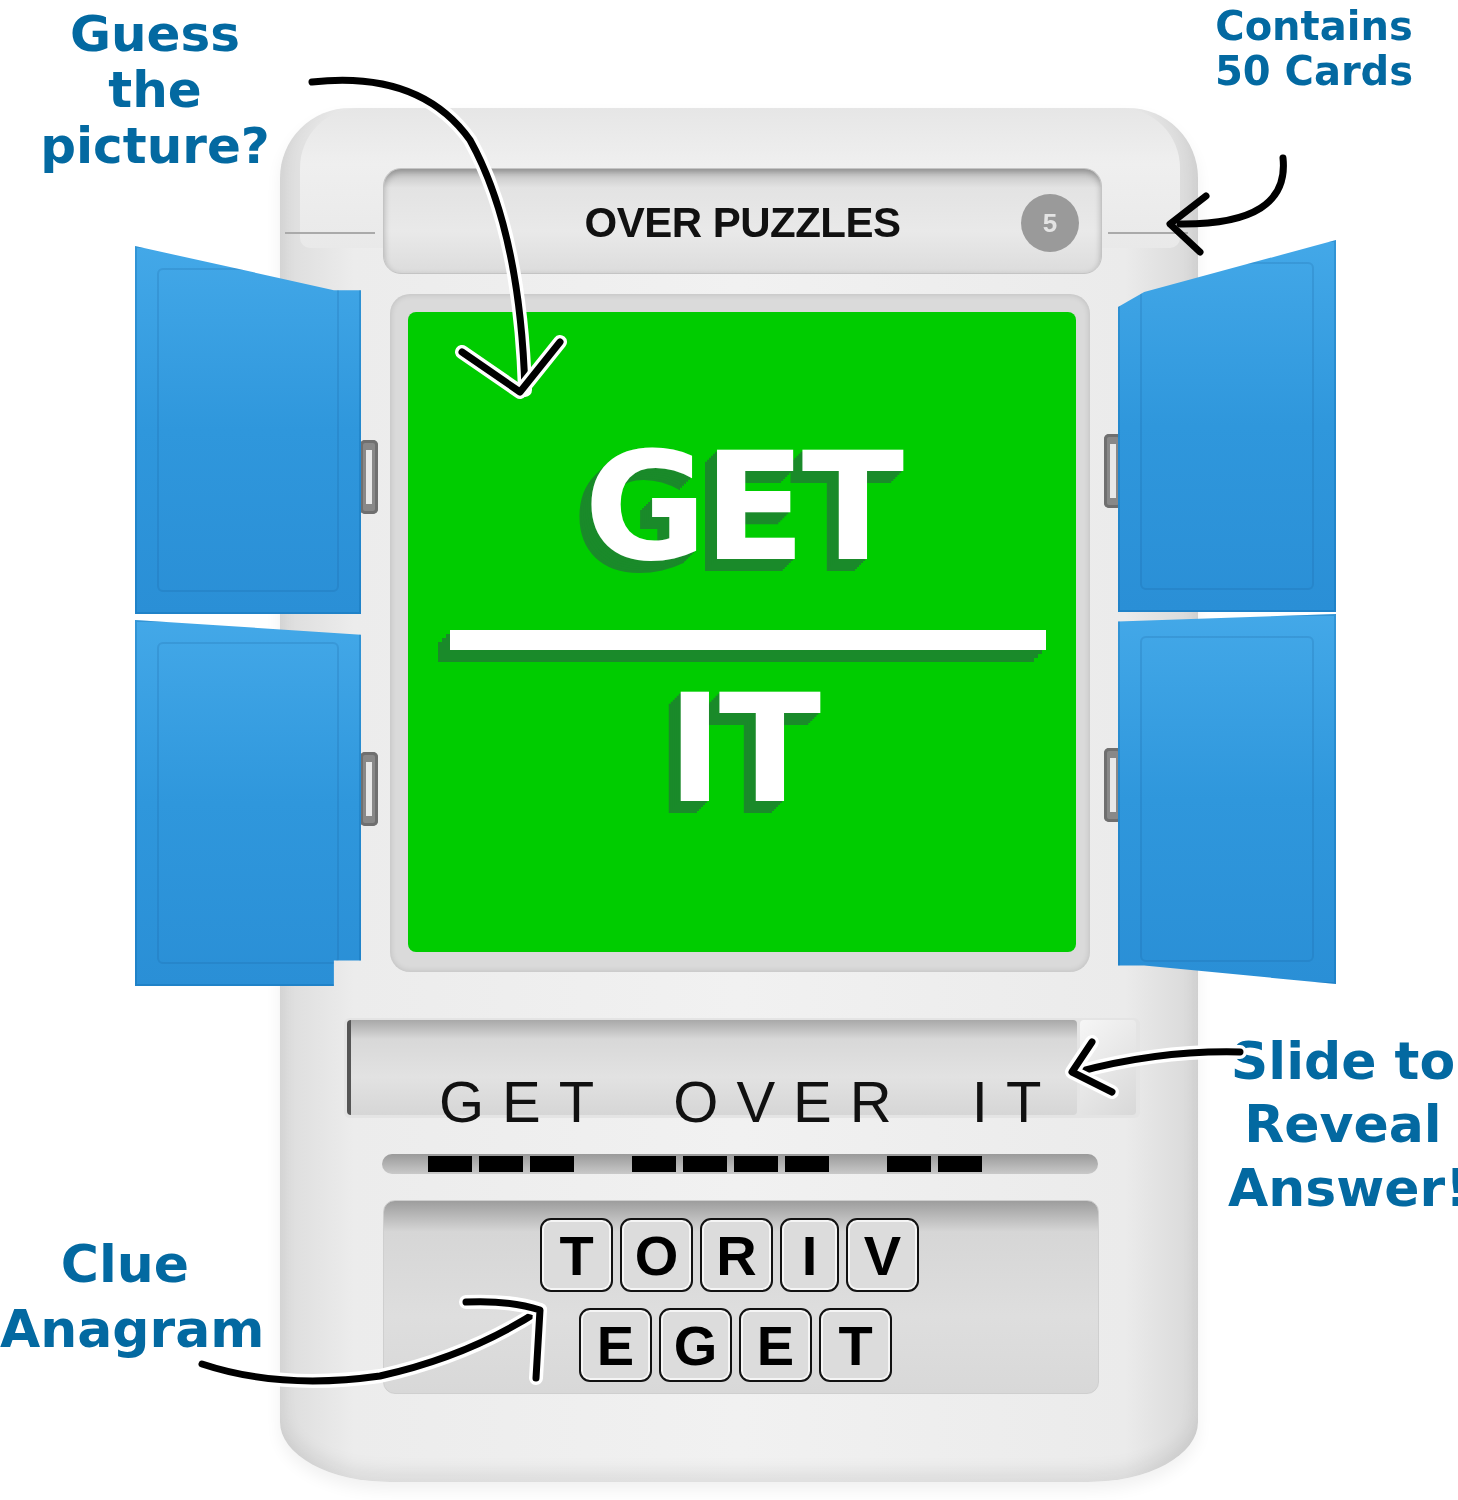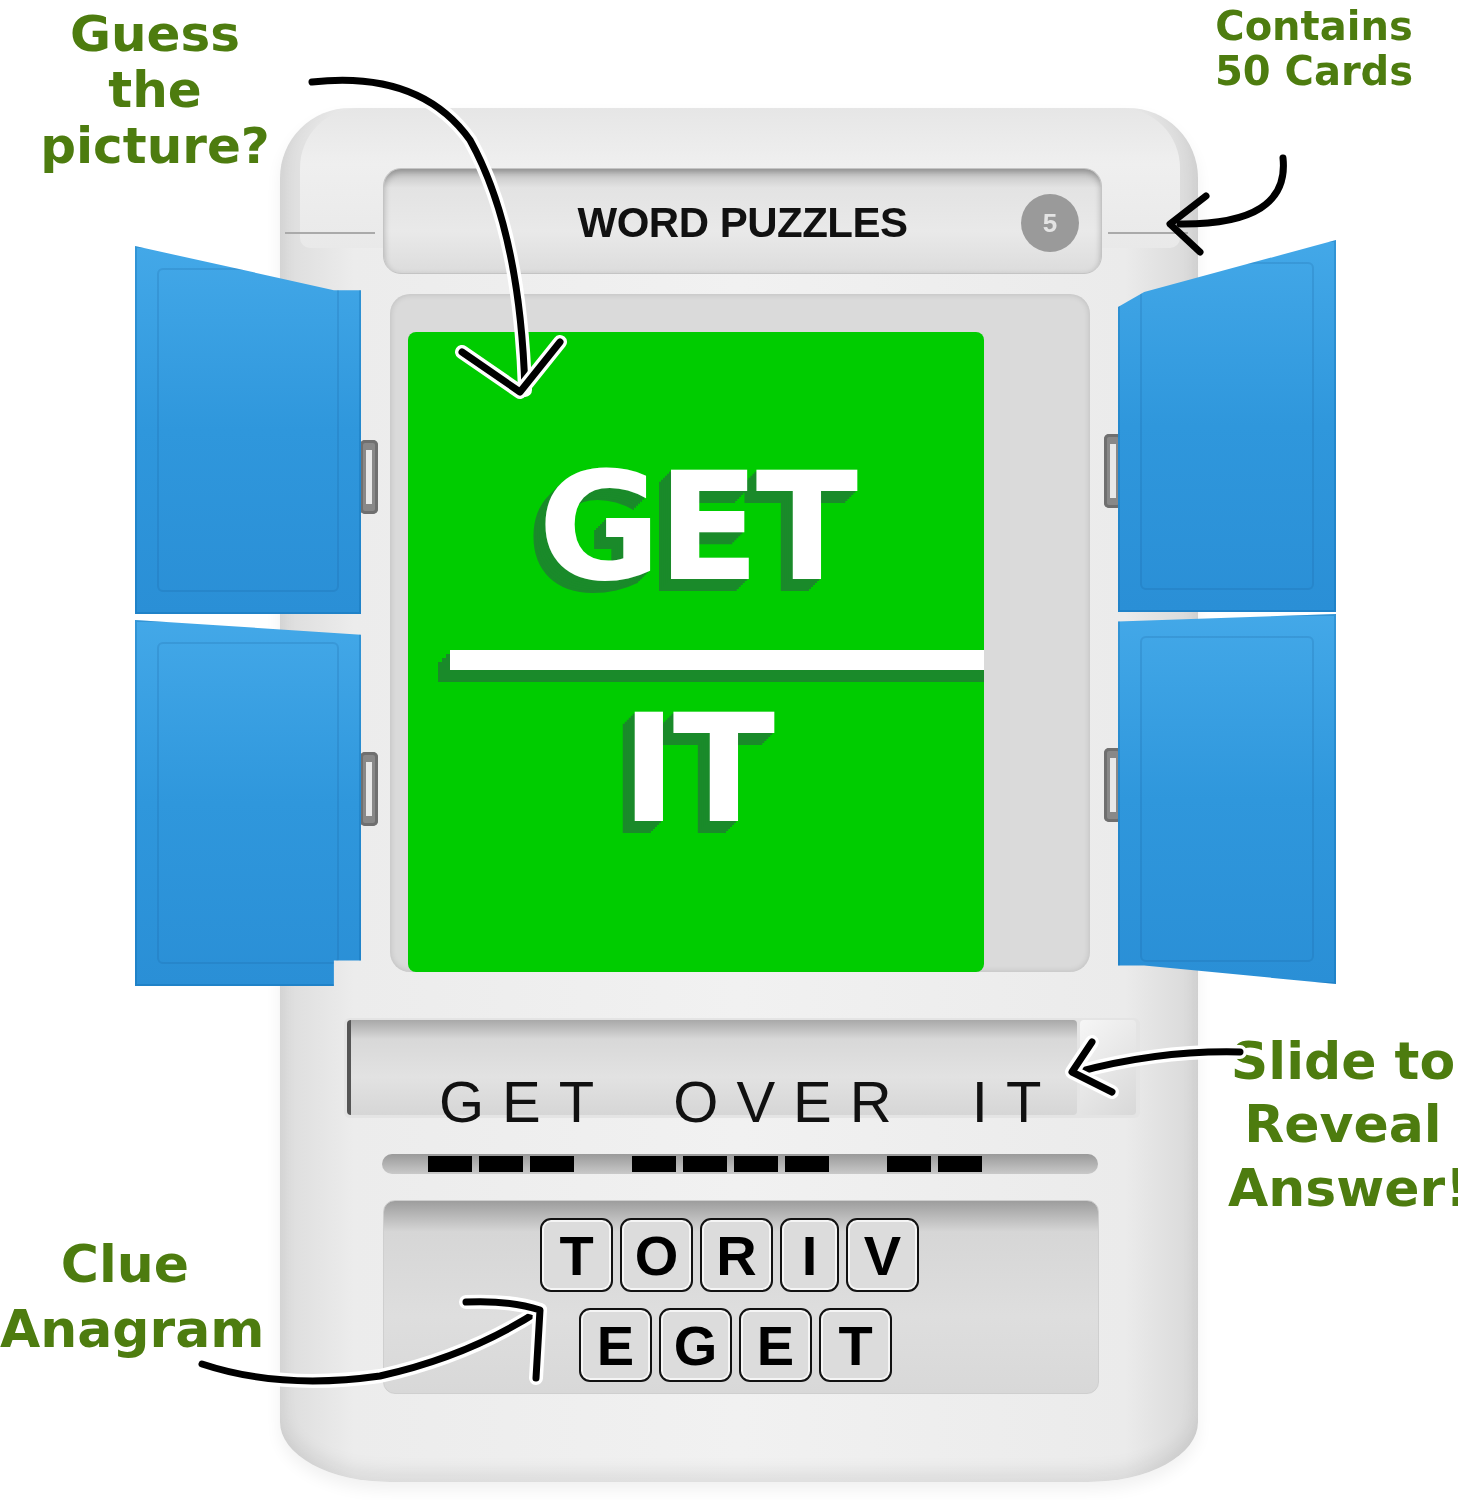--- a/index.html
+++ b/index.html
@@ -23,22 +23,22 @@
   .title-text { position:absolute; left:0; width:100%; top:30px; text-align:center;
                 font-weight:bold; font-size:42px; letter-spacing:-0.5px; color:#111;
                 font-family:"Liberation Sans", sans-serif; }
   .badge { position:absolute; right:22px; top:25px; width:58px; height:58px; border-radius:50%;
            background:#9a9a9a; color:#e4e4e4; font-weight:bold; font-size:26px;
            display:flex; align-items:center; justify-content:center; }
 
   
   .screen-frame { position:absolute; left:390px; top:294px; width:700px; height:678px;
                   background:#dadada; border-radius:20px; box-shadow: inset 0 0 6px rgba(0,0,0,0.15); }
-  .screen { position:absolute; left:408px; top:312px; width:576px; height:640px;
-            background:#00cc00; border-radius:8px; overflow:hidden;margin-top:20px; }
+  .screen { position:absolute; left:408px; top:312px; width:668px; height:640px;
+            background:#00cc00; border-radius:8px; overflow:hidden; }
   .big-word { position:absolute; left:0; width:100%; text-align:center; color:#ffffff;
               font-weight:bold; font-family:"DejaVu Sans", sans-serif;
               text-shadow: -2px 2px 0 #1a8a2a, -4px 4px 0 #1a8a2a, -6px 6px 0 #1a8a2a,
                            -8px 8px 0 #1a8a2a, -10px 10px 0 #1a8a2a, -12px 12px 0 #1a8a2a; }
   .word-top { top:120px; font-size:150px; letter-spacing:-4px; line-height:150px; }
   .word-bottom { top:362px; font-size:150px; letter-spacing:-4px; line-height:150px;text-align:center; }
   .divider { position:absolute; left:42px; top:318px; width:596px; height:20px; background:#ffffff;
              box-shadow: -4px 4px 0 #1a8a2a, -8px 8px 0 #1a8a2a, -12px 12px 0 #1a8a2a; }
 
   
@@ -83,38 +83,38 @@
                    border:1px solid #cfcfcf; }
   .tile-row { position:absolute; display:flex; gap:7px; }
   .tile-row.r1 { left:540px; top:1218px; }
   .tile-row.r2 { left:579px; top:1308px; }
   .tile { width:69px; height:70px; border:2px solid #111; border-radius:11px; background:#dcdcdc;
           box-shadow: inset 0 0 0 2px #f5f5f5; display:flex; align-items:center; justify-content:center;
           font-weight:bold; font-size:56px; color:#000; font-family:"Liberation Sans", sans-serif; }
   .tile.narrow { width:55px; }
 
   
-  .note { position:absolute; color:#4d7c0f; font-family:"DejaVu Sans", sans-serif; font-weight:bold;
+  .note { position:absolute; color:#0369a1; font-family:"DejaVu Sans", sans-serif; font-weight:bold;
           text-align:center; line-height:1.12; }
   .note-guess { left:0; top:6px; width:310px; font-size:50px; }
   .note-cards { left:1170px; top:4px; width:288px; font-size:40px; }
   .note-slide { left:1228px; top:1030px; width:230px; font-size:52px; line-height:1.22; }
   .note-anagram { left:0; top:1232px; width:250px; font-size:52px; line-height:1.25; }
   .arrows { position:absolute; left:0; top:0; width:1458px; height:1500px; pointer-events:none; }
 </style>
 </head>
 <body>
 
 <div class="device"></div>
 <div class="device-top"></div>
 <div class="seam" style="left:285px;width:90px;"></div>
 <div class="seam" style="left:1108px;width:80px;"></div>
 
 <div class="title-bar">
-  <div class="title-text">WORD PUZZLES</div>
+  <div class="title-text">OVER PUZZLES</div>
   <div class="badge">5</div>
 </div>
 
 <div class="hinge" style="left:360px;top:440px;"></div>
 <div class="hinge" style="left:360px;top:752px;"></div>
 <div class="hinge" style="left:1104px;top:434px;"></div>
 <div class="hinge" style="left:1104px;top:748px;"></div>
 
 <div class="screen-frame"></div>
 <div class="screen">

